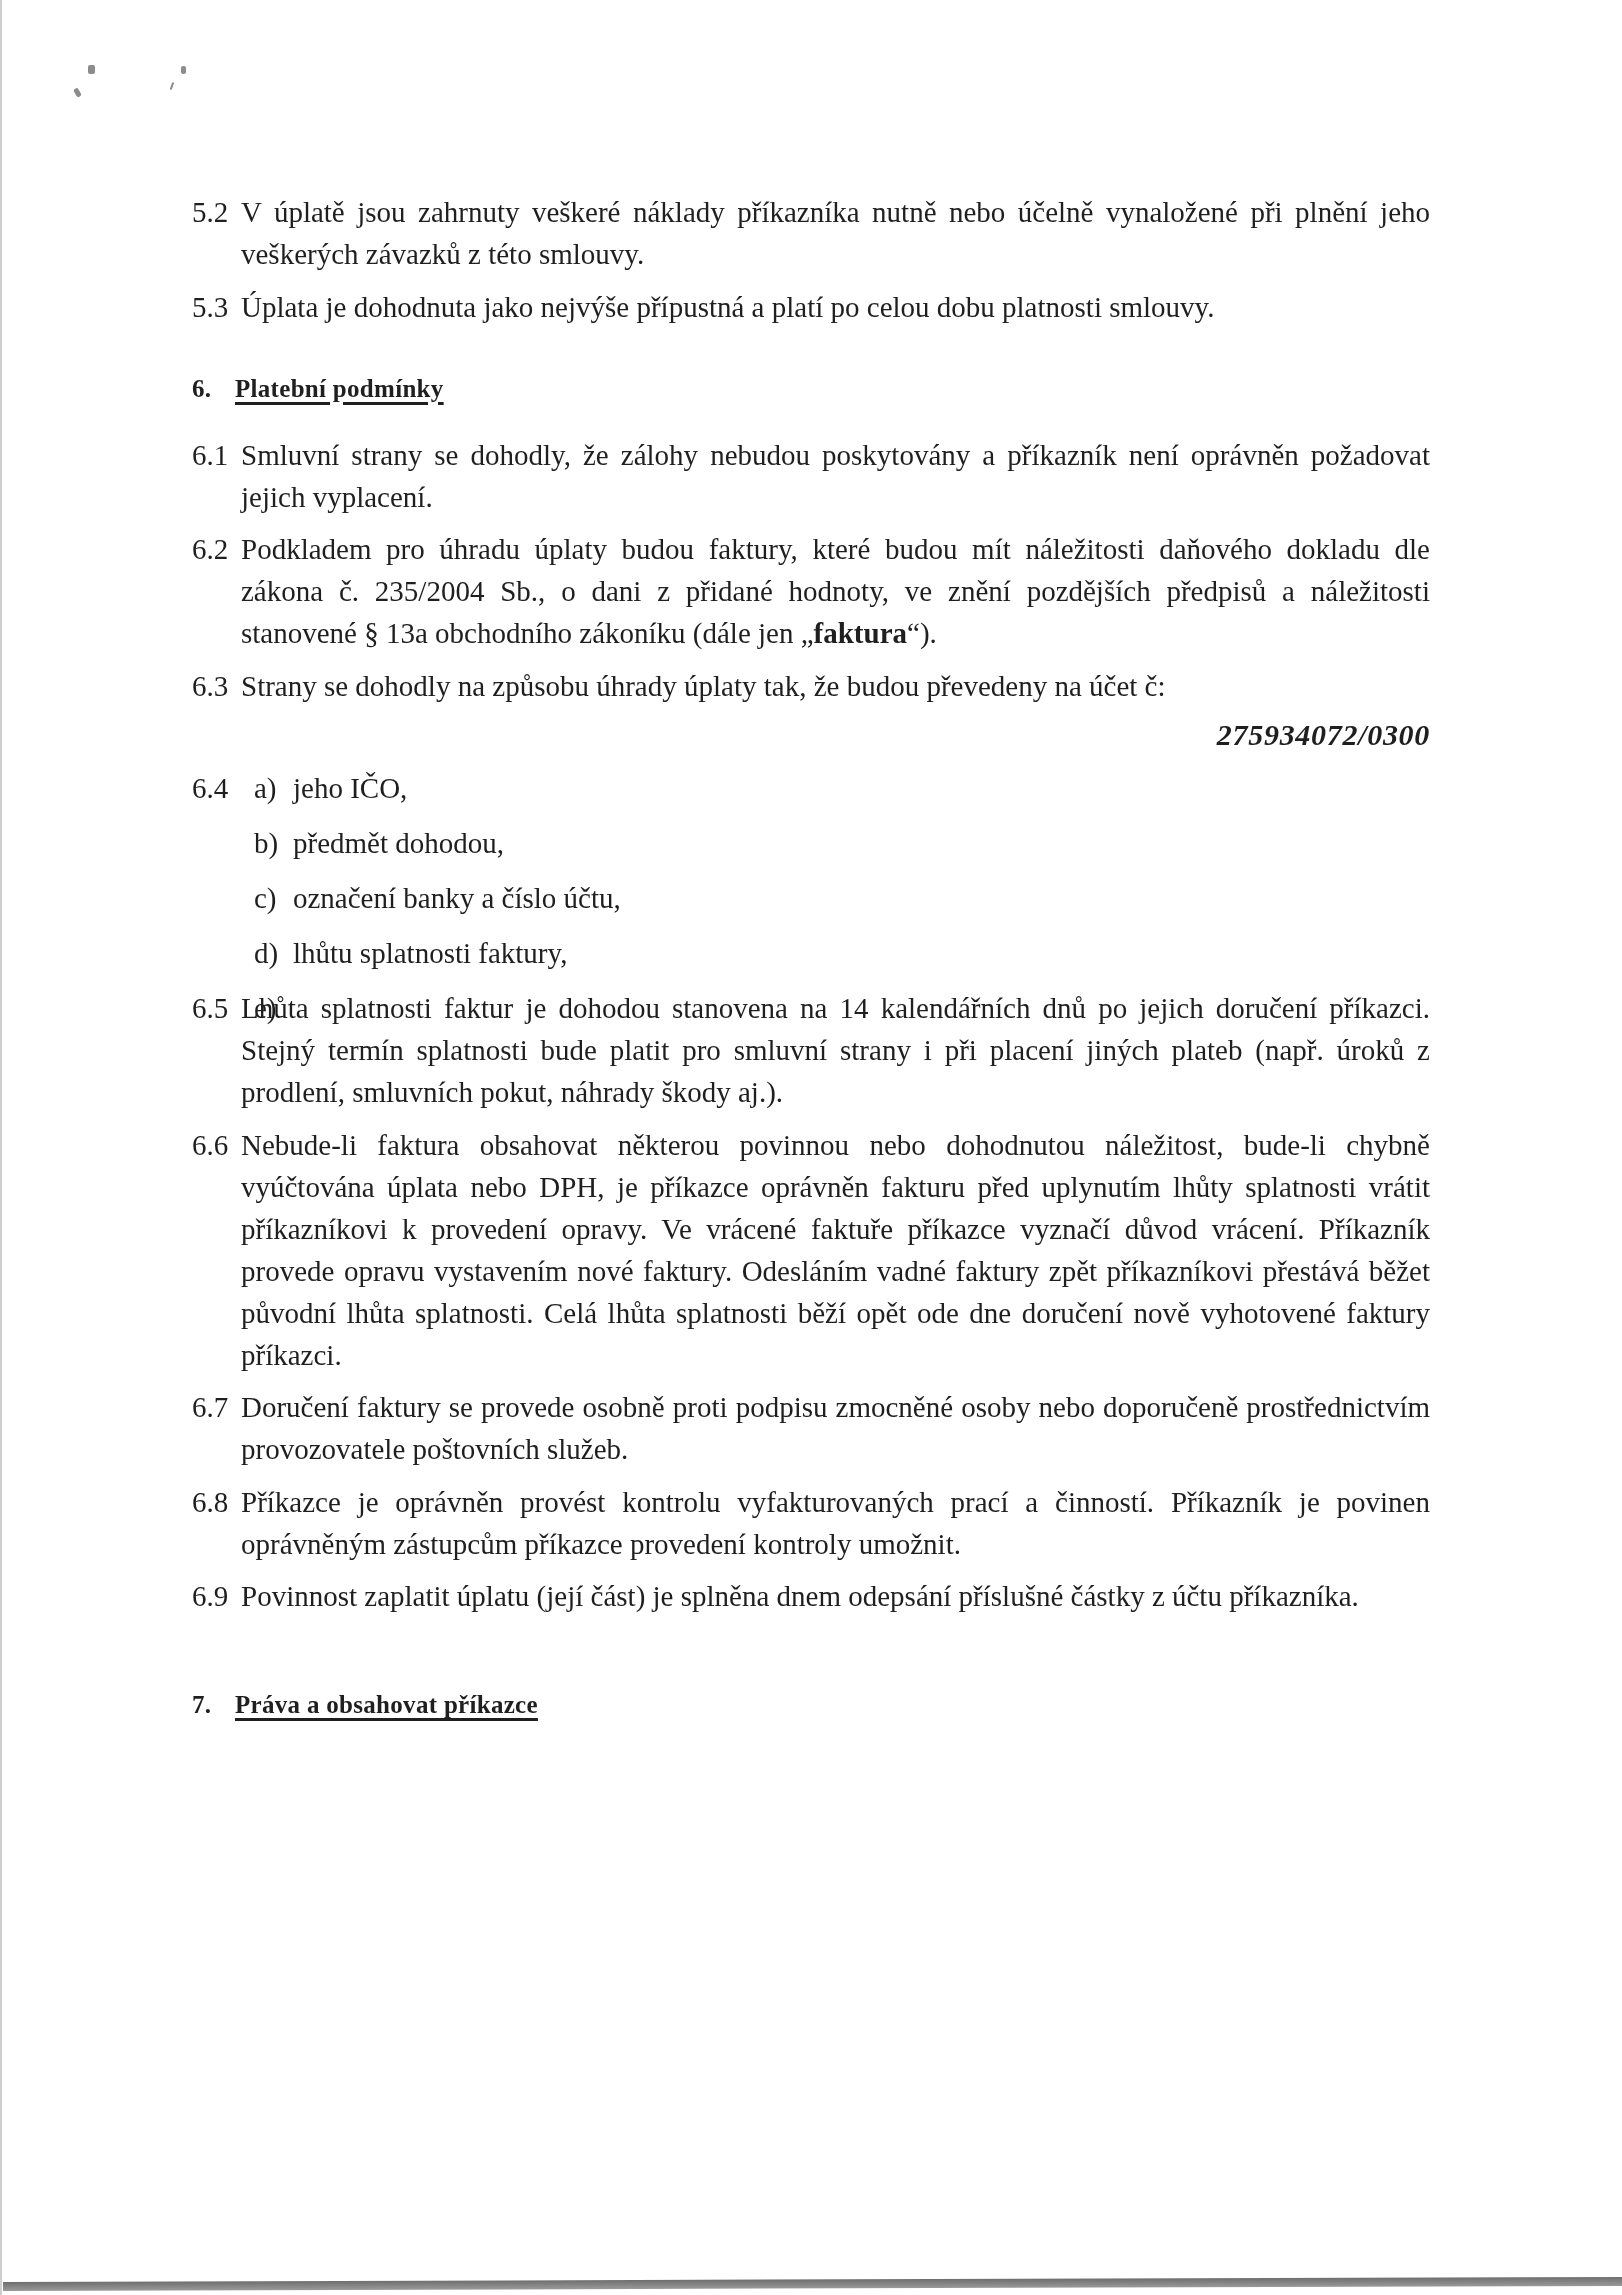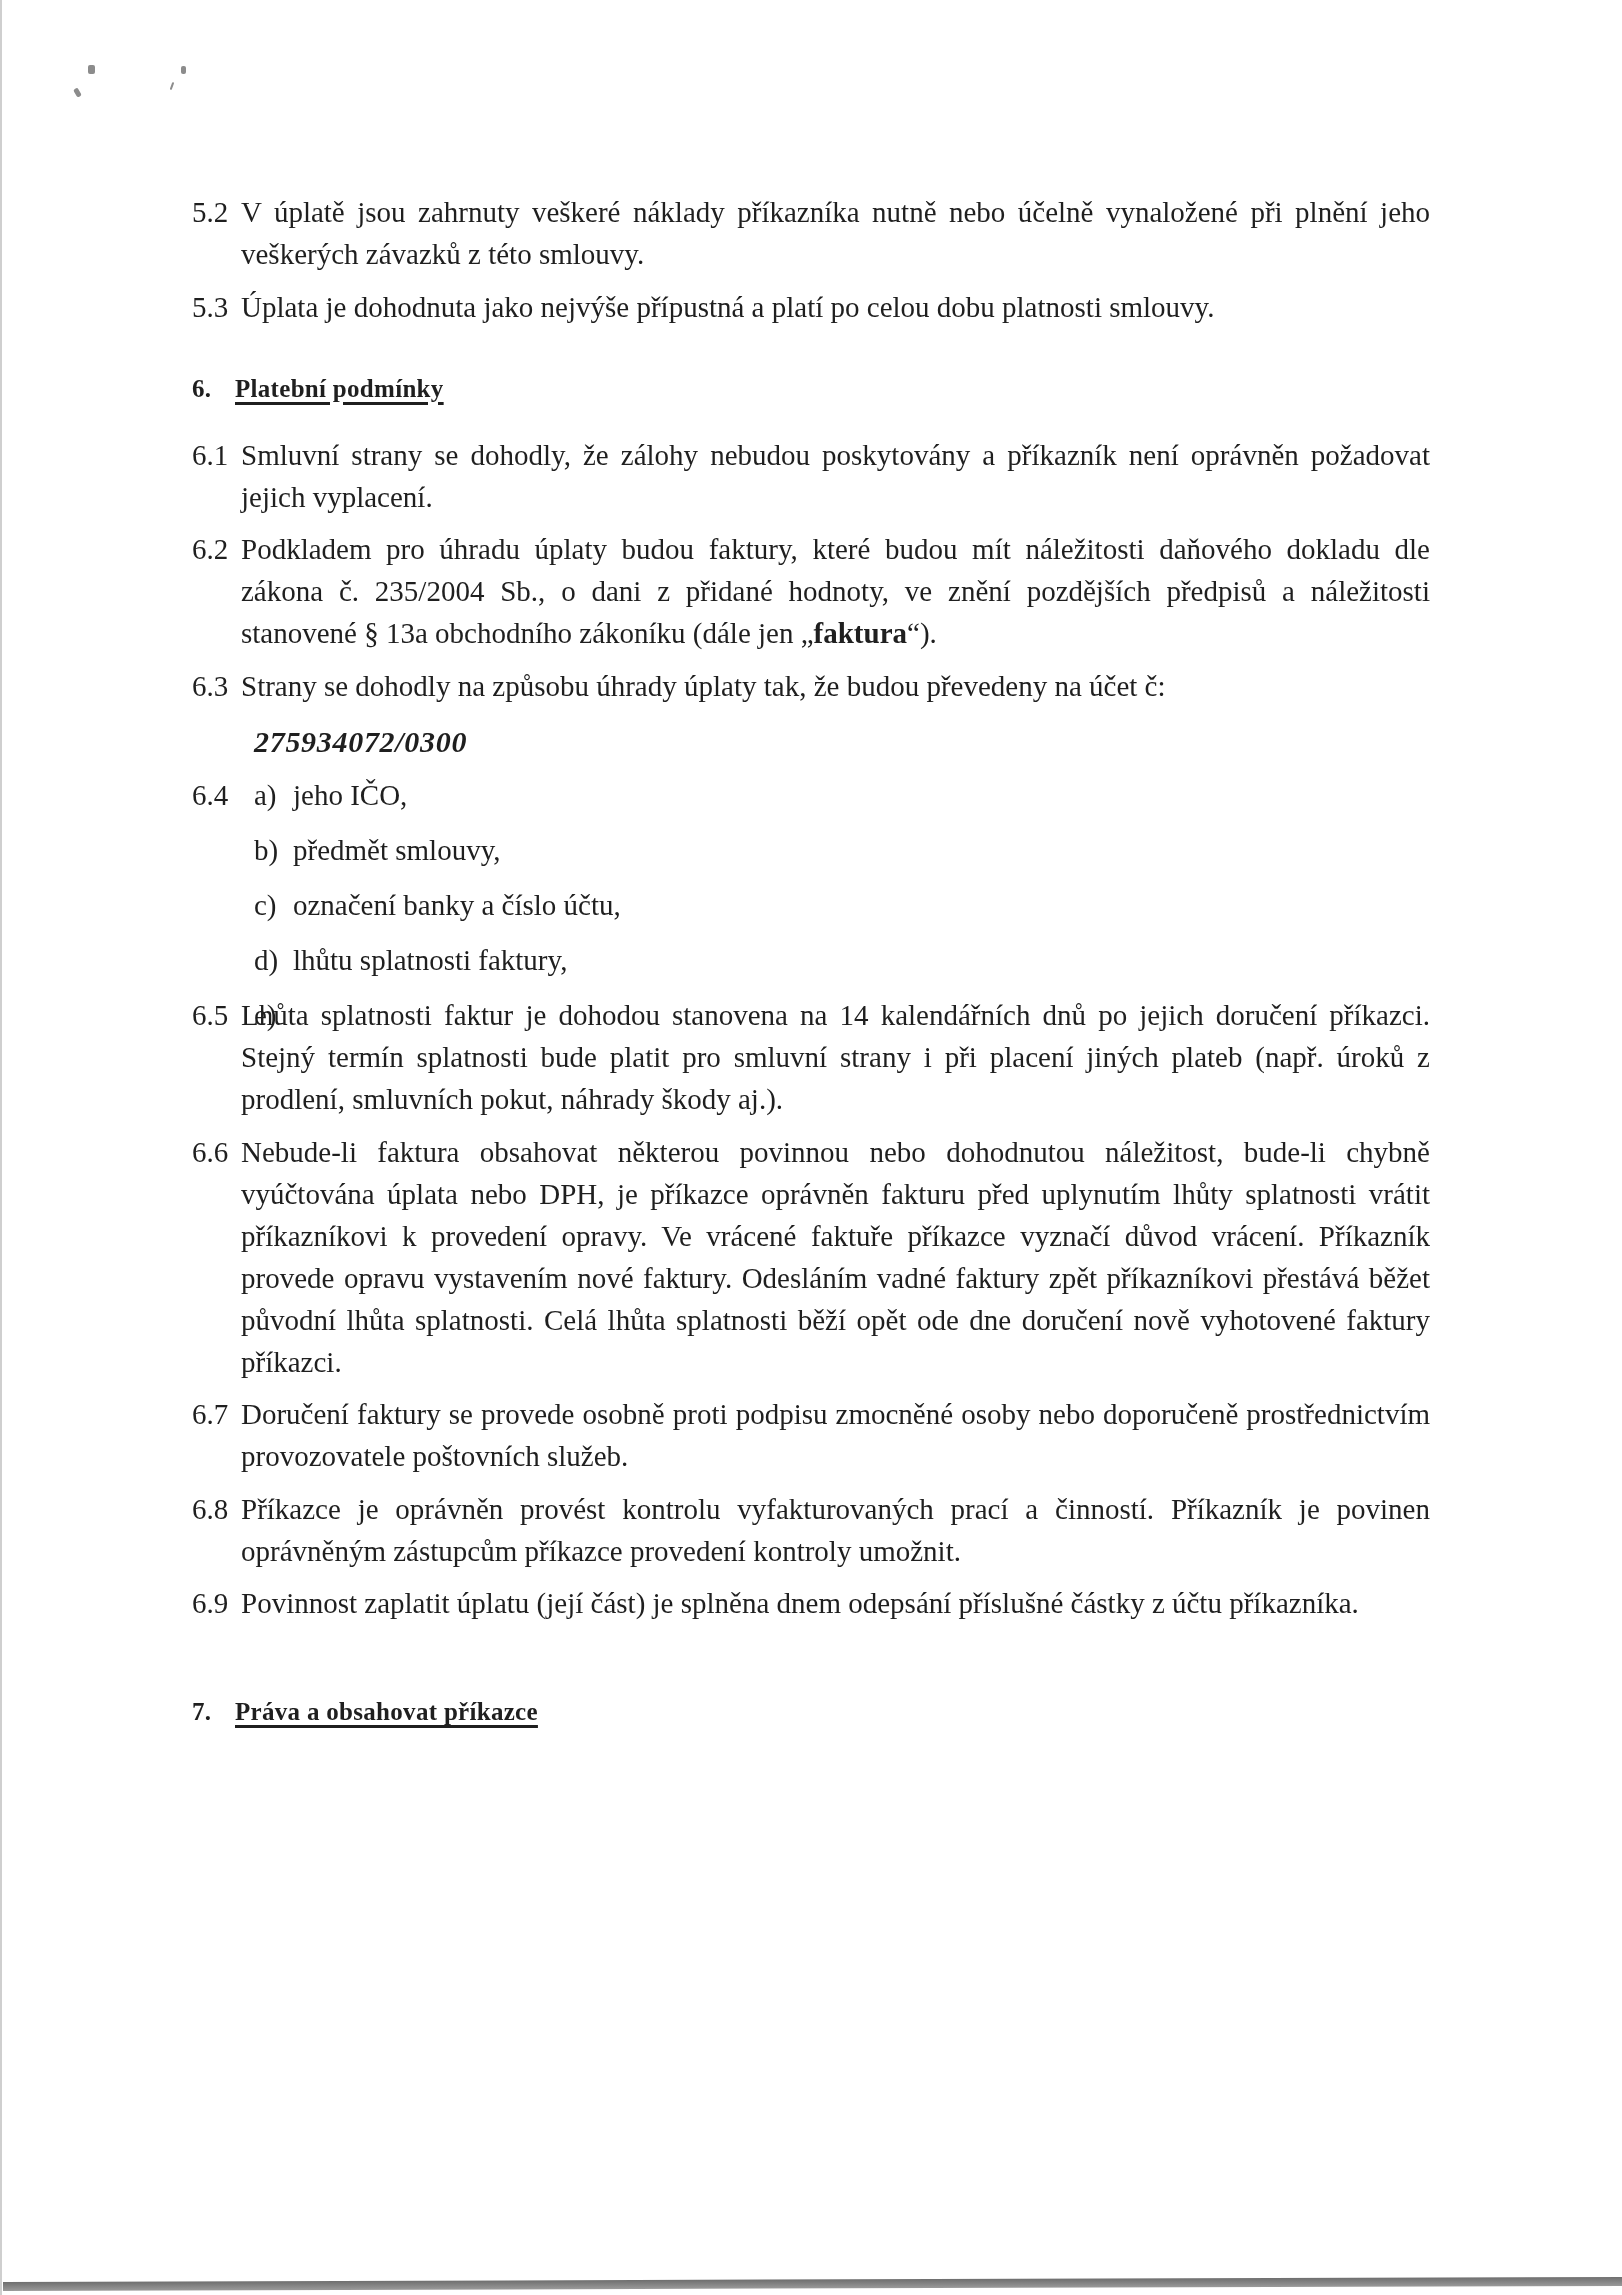--- a/index.html
+++ b/index.html
@@ -27,21 +27,21 @@
     .item .text { display: block; }
     .item.last-line-left { text-align-last: left; }
     .heading {
       font-weight: bold; font-size: 25px; line-height: 46px;
       margin-top: 38px; margin-bottom: 22px; letter-spacing: 0.3px;
     }
     .heading .hnum { display: inline-block; width: 43px; }
     .heading .htitle { text-decoration: underline; text-decoration-thickness: 2.6px; text-underline-offset: 5.2px; }
     .account {
       padding-left: 62px; font-weight: bold; font-style: italic;
-      font-size: 30px; margin-top: 14px; margin-bottom: 11.8px; letter-spacing: 0.7px;
+      font-size: 30px; margin-top: 7px; margin-bottom: 11.8px; letter-spacing: 0.7px; text-align: right;
     }
     .sublist { padding-left: 62px; margin-top: 6.5px; }
     .subitem { position: relative; padding-left: 39px; text-align: justify; margin-bottom: 13px; }
     .subitem .sub-letter { position: absolute; left: 0; top: 0; }
     .bold { font-weight: bold; }
     .heading7 { margin-top: 65px; }
   </style>
 </head>
 <body>
 
@@ -86,21 +86,21 @@
 
   <div class="item">
     <span class="num">6.4</span>
     <div class="sublist" style="padding-left:13px;">
       <div class="subitem">
         <span class="sub-letter">a)</span>
         <span>jeho IČO,</span>
       </div>
       <div class="subitem">
         <span class="sub-letter">b)</span>
-        <span>předmět smlouvy,</span>
+        <span>předmět dohodou,</span>
       </div>
       <div class="subitem">
         <span class="sub-letter">c)</span>
         <span>označení banky a číslo účtu,</span>
       </div>
       <div class="subitem">
         <span class="sub-letter">d)</span>
         <span>lhůtu splatnosti faktury,</span>
       </div>
       <div class="subitem">

